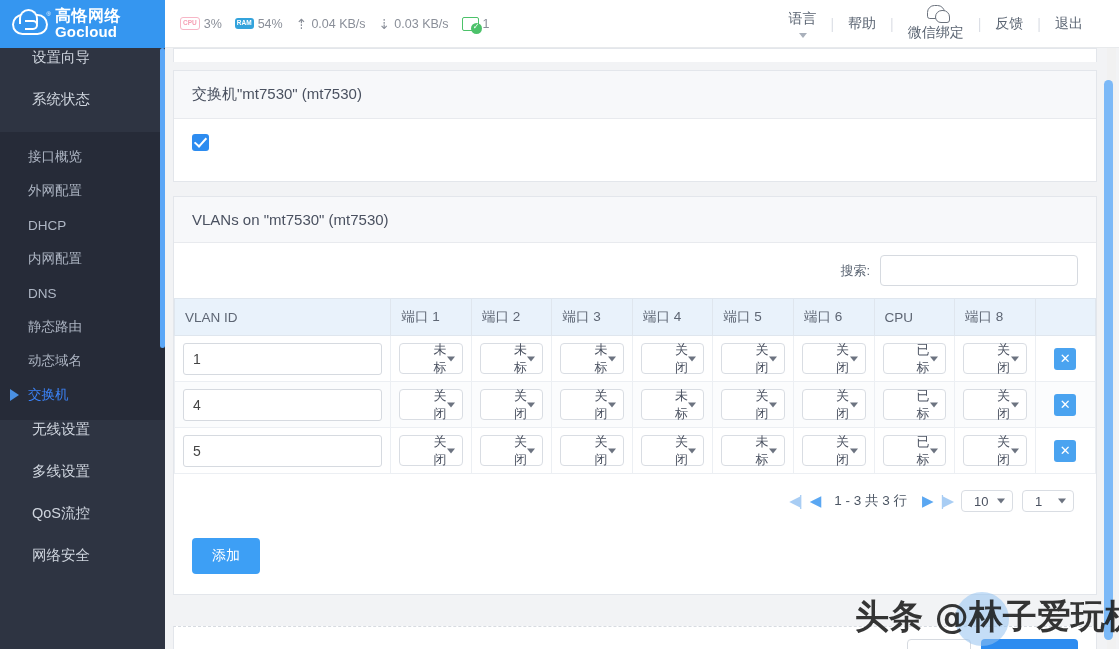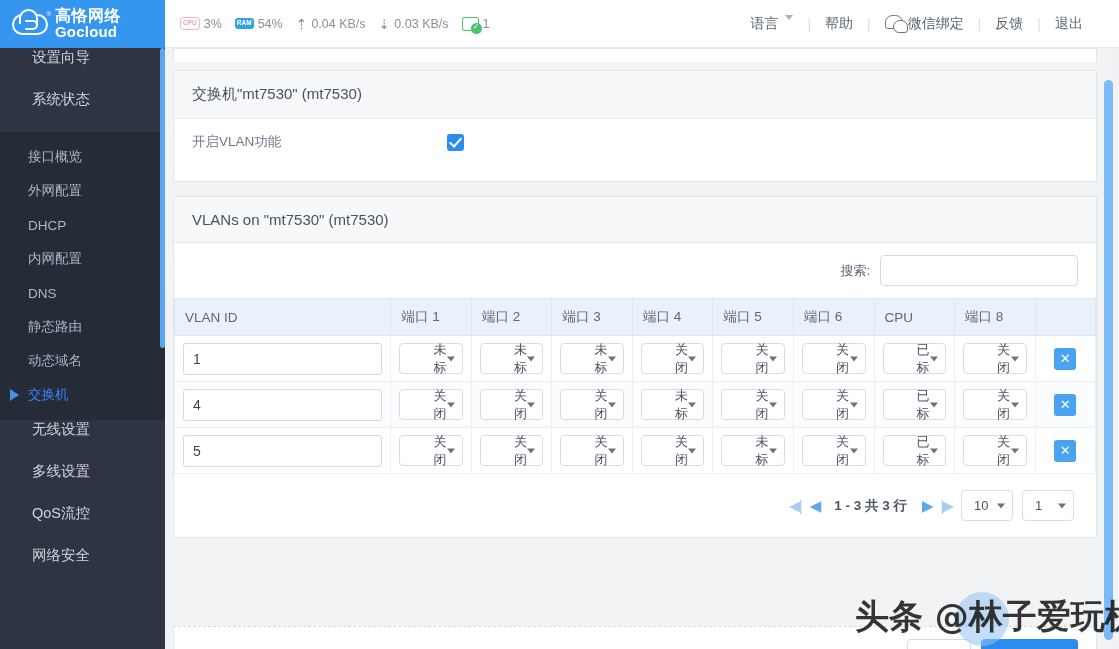--- a/index.html
+++ b/index.html
@@ -88,21 +88,21 @@
   }
   .netchip .tick {
     position: absolute; right: -2px; bottom: -1px;
     color: #fff; font-size: 8px; line-height: 1; z-index: 2;
   }
 
   .header-right {
     margin-left: auto; display: flex; align-items: center;
     padding-right: 22px; font-size: 14px; color: #5a6472;
   }
-  .hr-item { padding: 0 14px; cursor: pointer; display:flex; gap:5px; }
+  .hr-item { padding: 0 14px; cursor: pointer; display:flex; align-items:center; gap:5px;flex-direction:column; }
   .hr-sep { color: #dcdfe6; }
   .caret-sm {
     display: inline-block; width: 0; height: 0;
     border-left: 4px solid transparent; border-right: 4px solid transparent;
     border-top: 5px solid #a9b0bb; margin-left: 2px;
   }
   .wechat-ico {
     display:inline-block; width: 18px; height: 14px;
     border: 1.5px solid #6b727d; border-radius: 8px 8px 7px 3px;
     position: relative;
@@ -251,23 +251,23 @@
   }
 
   
   .pager {
     display: flex; justify-content: flex-end; align-items: center;
     gap: 9px; padding: 16px 22px 16px 0;
     font-size: 13.5px; color: #4c5664;
   }
   .pg-ico { color: #5aa7f2; font-size: 15px; cursor: pointer; letter-spacing:-2px; }
   .pg-ico.dim { color: #a8cdf4; }
-  .pg-text { margin: 0 6px; font-weight: bold; }
+  .pg-text { margin: 0 6px; }
   .pg-sel {
-    height: 31px; min-width: 52px; padding: 0 20px 0 12px;
+    height: 22px; min-width: 52px; padding: 0 20px 0 12px;
     border: 1px solid #d9dde3; border-radius: 4px; background: #fff;
     display: flex; align-items: center; position: relative;
     font-size: 13px; color: #4b5261; cursor: pointer;
   }
   .pg-sel .dcaret {
     position: absolute; right: 7px; top: 50%; transform: translateY(-50%);
     width: 0; height: 0;
     border-left: 4px solid transparent; border-right: 4px solid transparent;
     border-top: 5px solid #6c7380;
   }
@@ -457,21 +457,20 @@
     </div>
   </div>
 
   <div class="main">
 
     <div class="panel-top-stub"></div>
 
     <div class="panel" style="margin-top:8px;">
       <div class="panel-head">交换机"mt7530" (mt7530)</div>
       <div class="form-row">
-        <div class="form-label">开启VLAN功能</div>
         <span class="chk"></span>
       </div>
       <div class="panel-pad-bottom"></div>
     </div>
 
     <div class="panel">
       <div class="panel-head plain">VLANs on "mt7530" (mt7530)</div>
 
       <div class="search-row">
         <span class="search-label">搜索:</span>
@@ -688,20 +687,23 @@
         <div class="pg-sel">
           <span>10</span>
           <span class="dcaret"></span>
         </div>
         <div class="pg-sel">
           <span>1</span>
           <span class="dcaret"></span>
         </div>
       </div>
 
+      <div class="add-wrap">
+        <button class="btn-primary">添加</button>
+      </div>
     </div>
 
     <div class="footer-bar">
       <button class="btn-ghost">清除</button>
       <button class="btn-save">保存&amp;应用</button>
     </div>
 
     <div class="main-sb-track">
       <div class="main-sb-thumb"></div>
     </div>

